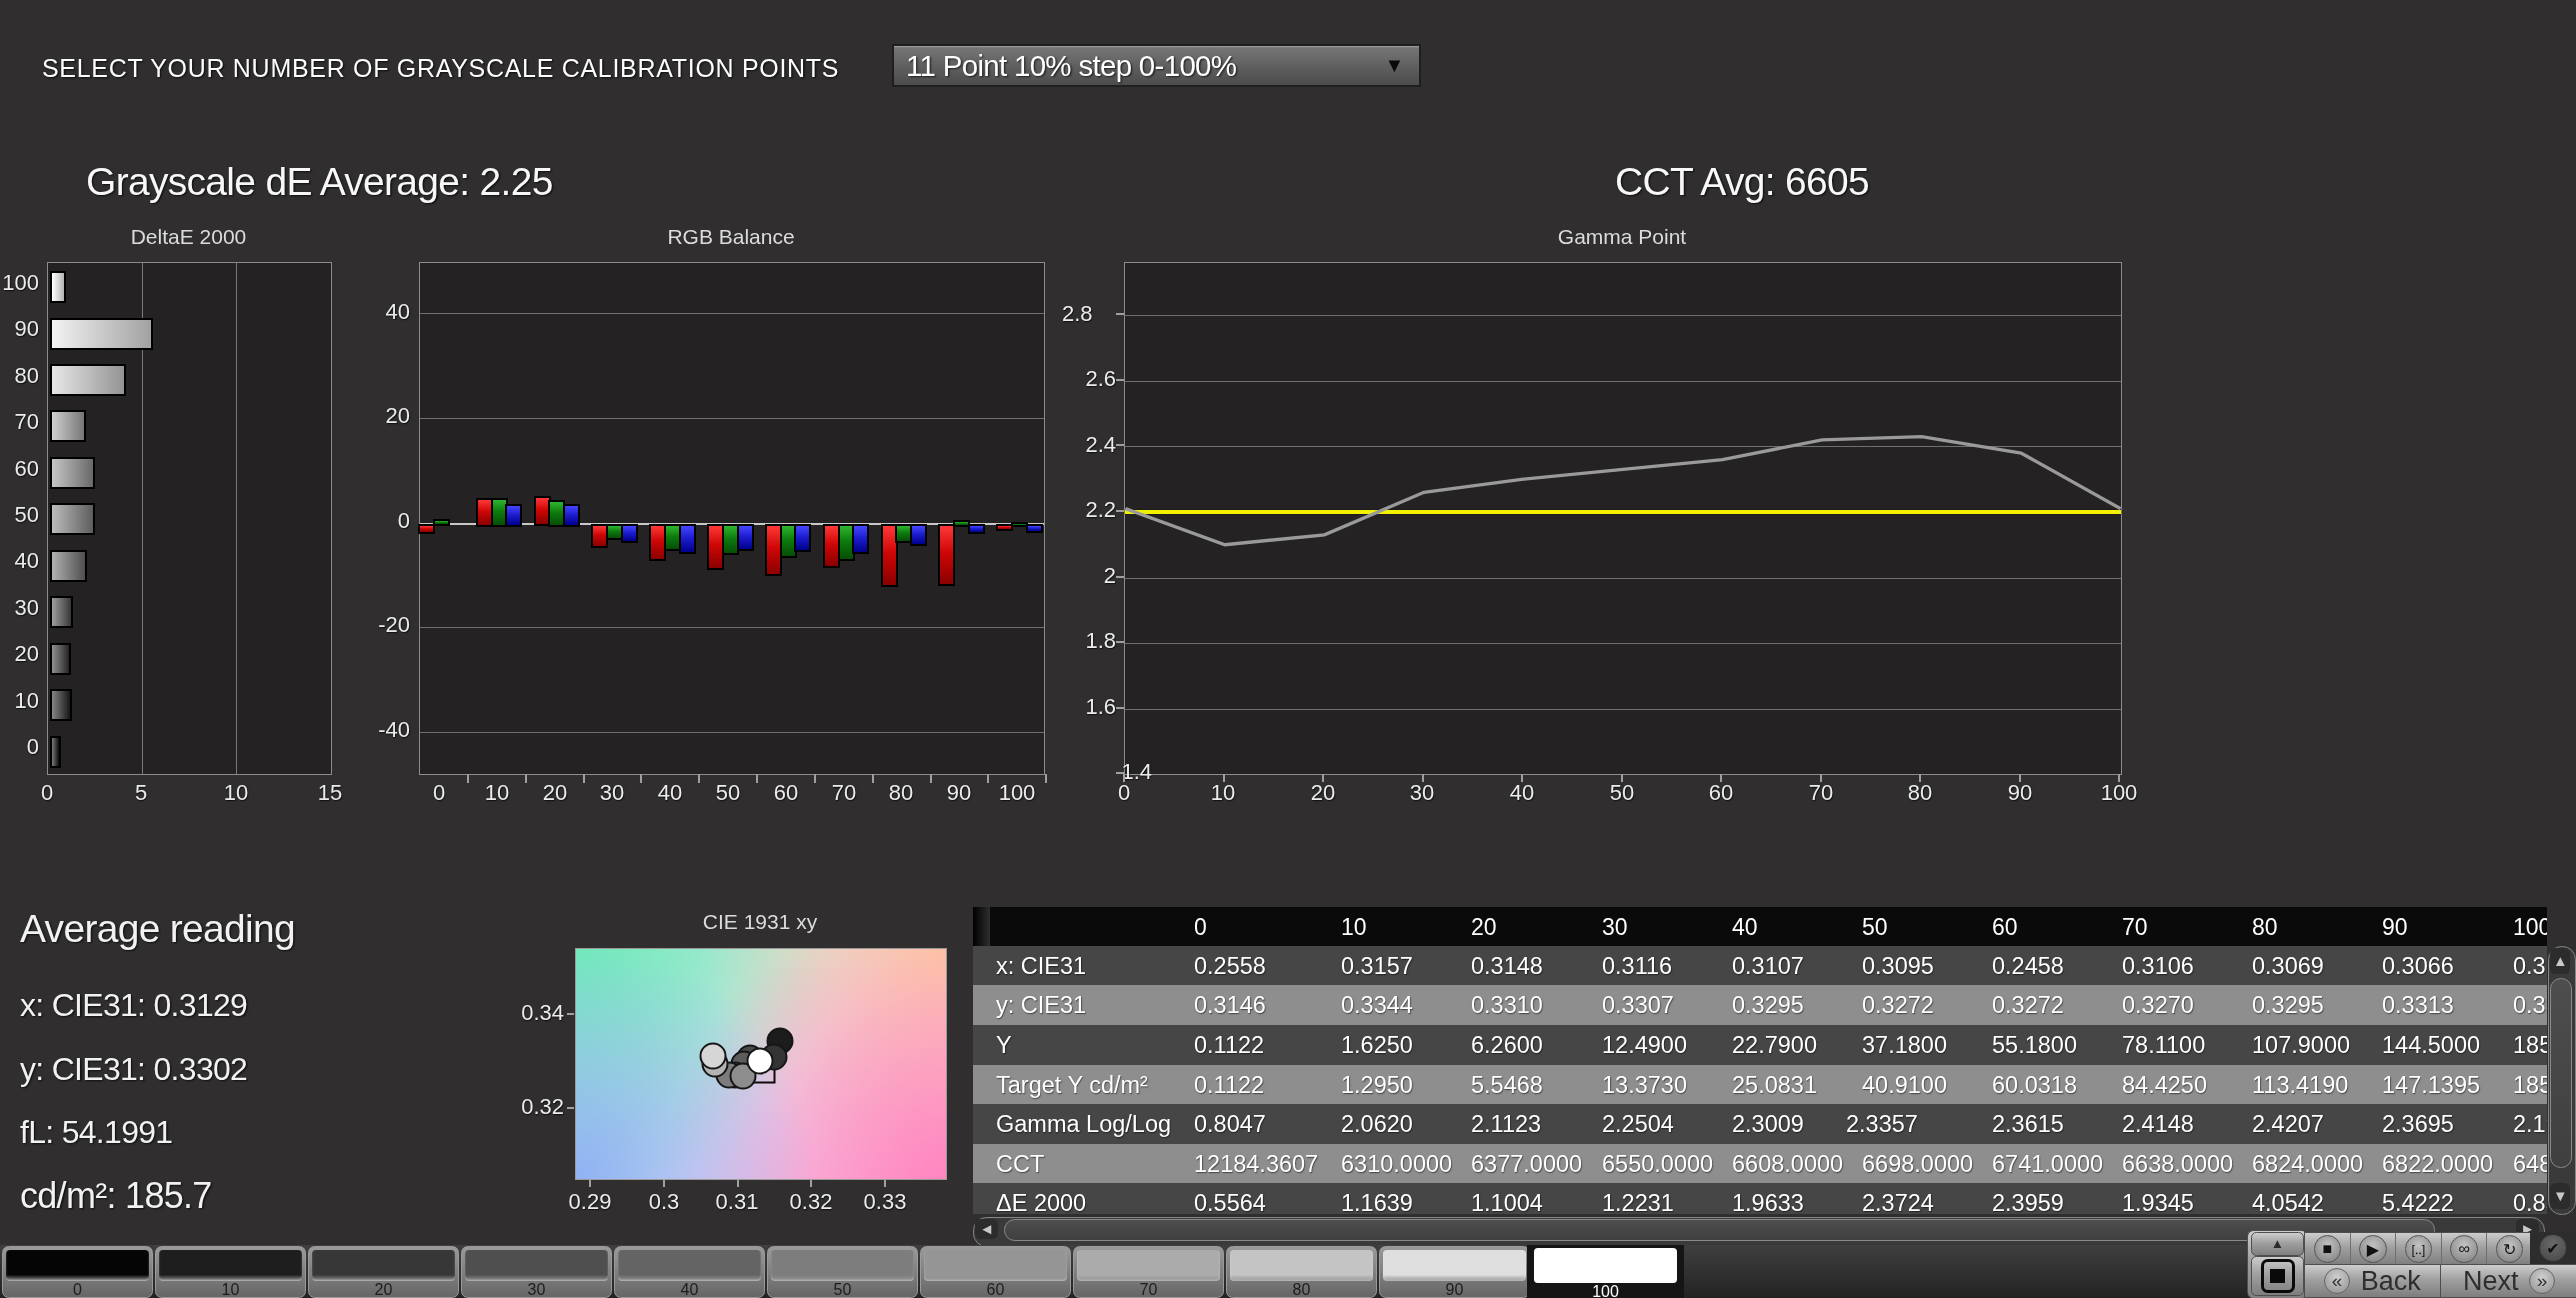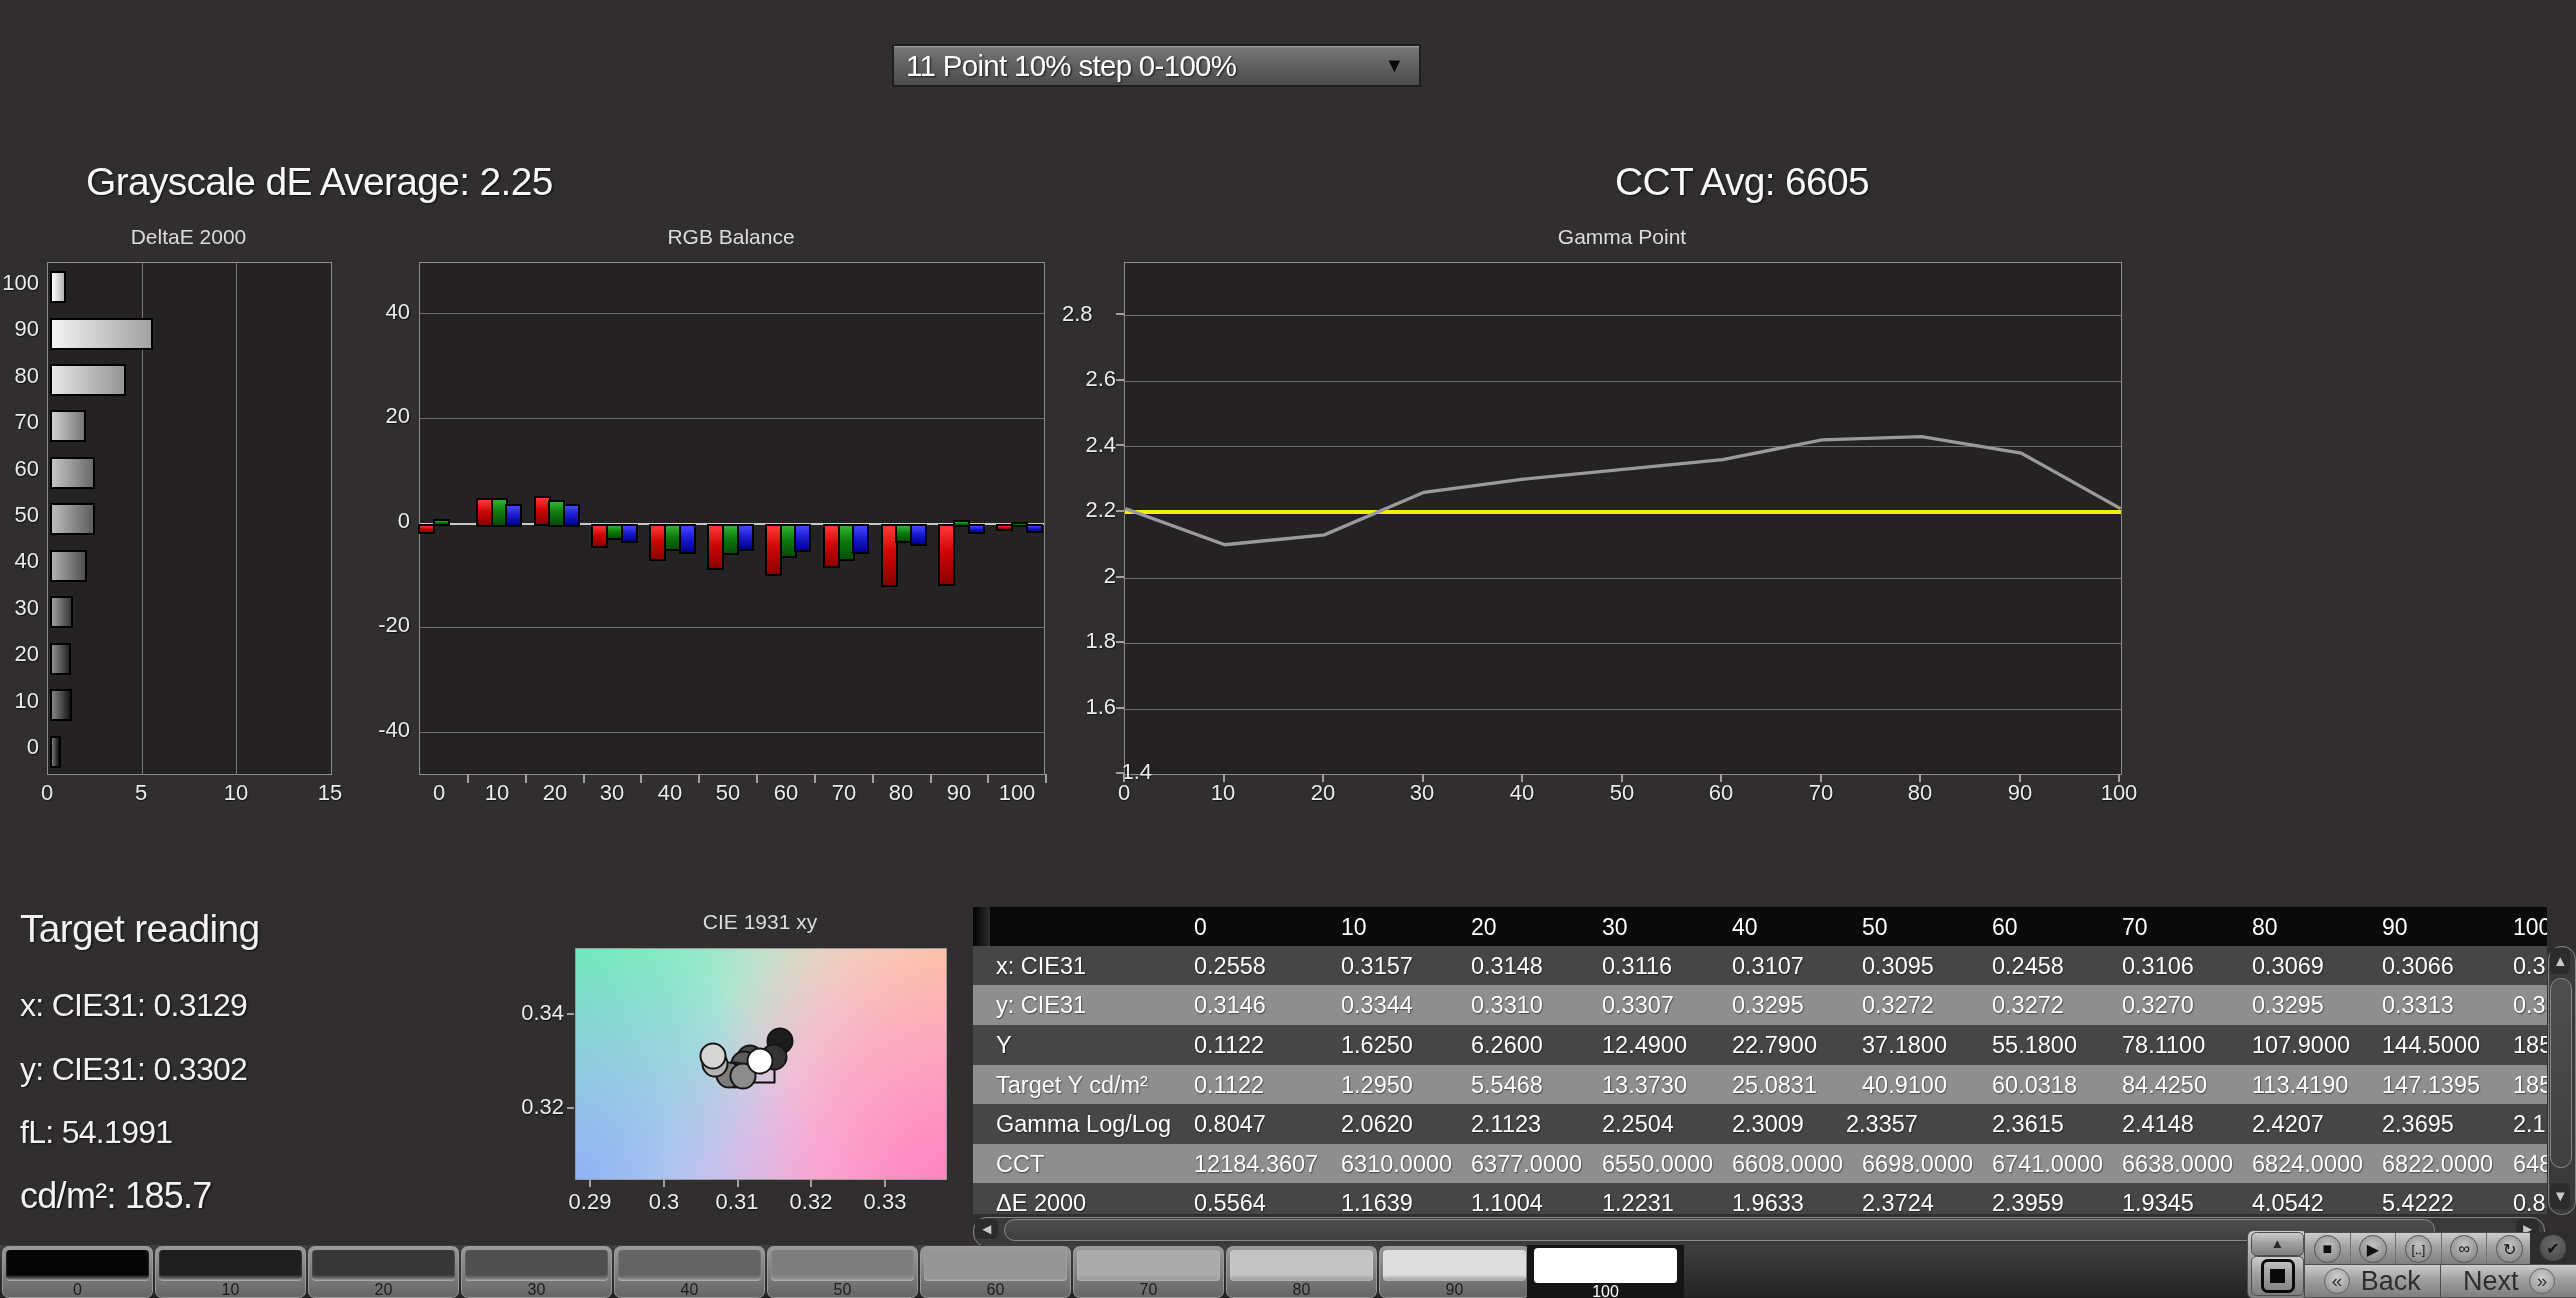--- a/index.html
+++ b/index.html
@@ -79,20 +79,21 @@
   .navbtn{display:flex;align-items:center;justify-content:center;gap:10.7px;font-size:27px;color:#2e2e2e;}
   .navcirc{width:24px;height:24px;border-radius:50%;border:1.3px solid #666;font-size:19px;color:#333;
            background:radial-gradient(circle at 50% 35%,#cfcfcf,#8f8f8f);
            display:flex;align-items:center;justify-content:center;}
 </style>
 </head>
 <body>
 
 <div id="app">
 
+  <div class="abs sh" id="select-label">SELECT YOUR NUMBER OF GRAYSCALE CALIBRATION POINTS</div>
   <div class="abs" id="dropdown">
     <span class="val sh">11 Point 10% step 0-100%</span>
     <span class="arr">▼</span>
   </div>
 
   <div class="abs summary sh" style="left:86px;">Grayscale dE Average: 2.25</div>
   <div class="abs summary sh" style="left:1615px;">CCT Avg: 6605</div>
 
   <div class="abs ctitle" style="left:47px;top:225px;width:283px;">DeltaE 2000</div>
   <div class="abs ctitle" style="left:419px;top:225px;width:624px;">RGB Balance</div>
@@ -159,21 +160,21 @@
       <div class="grid-h" style="top: 249px;"></div>
       <div class="grid-h" style="top: 315px;"></div>
       <div class="grid-h" style="top: 380px;"></div>
       <div class="grid-h" style="top: 446px;"></div>
       <div id="gamma-target" style="position: absolute; left: 0px; right: 0px; top: 247px; height: 4px;"></div>
       <svg width="996" height="511" style="position: absolute; left: 0px; top: 0px;" viewBox="0 0 1484 762">
         <polyline points="0.0,366.3 148.4,420.1 296.8,405.4 445.2,341.9 593.6,322.4 742.0,307.7 890.4,293.1 1038.8,263.8 1187.2,258.9 1335.6,283.3 1484.0,366.3" fill="none" stroke="#9a9a9a" stroke-width="5"></polyline>
       </svg>
     </div>
 
-  <div class="abs sh" id="cr-title">Target reading</div>
+  <div class="abs sh" id="cr-title">Average reading</div>
   <div class="abs sh cr-line" style="top:987px;">x: CIE31: 0.3129</div>
   <div class="abs sh cr-line" style="top:1051px;">y: CIE31: 0.3302</div>
   <div class="abs sh cr-line" style="top:1114px;">fL: 54.1991</div>
   <div class="abs sh cr-line" style="top:1175px;font-size:36px;">cd/m²: 185.7</div>
 
   <div class="abs ctitle" style="left:575px;top:910px;width:370px;">CIE 1931 xy</div>
   <div class="abs" id="cie-plot" style="left:575px;top:948px;width:370px;height:230px;">
       <div id="cie-target" style="left: 182px; top: 117px;"></div>
       <div class="ciept" style="left: 204px; top: 92px; background: rgb(28, 28, 28);"></div>
       <div class="ciept" style="left: 198px; top: 108px; background: rgb(52, 52, 52);"></div>

